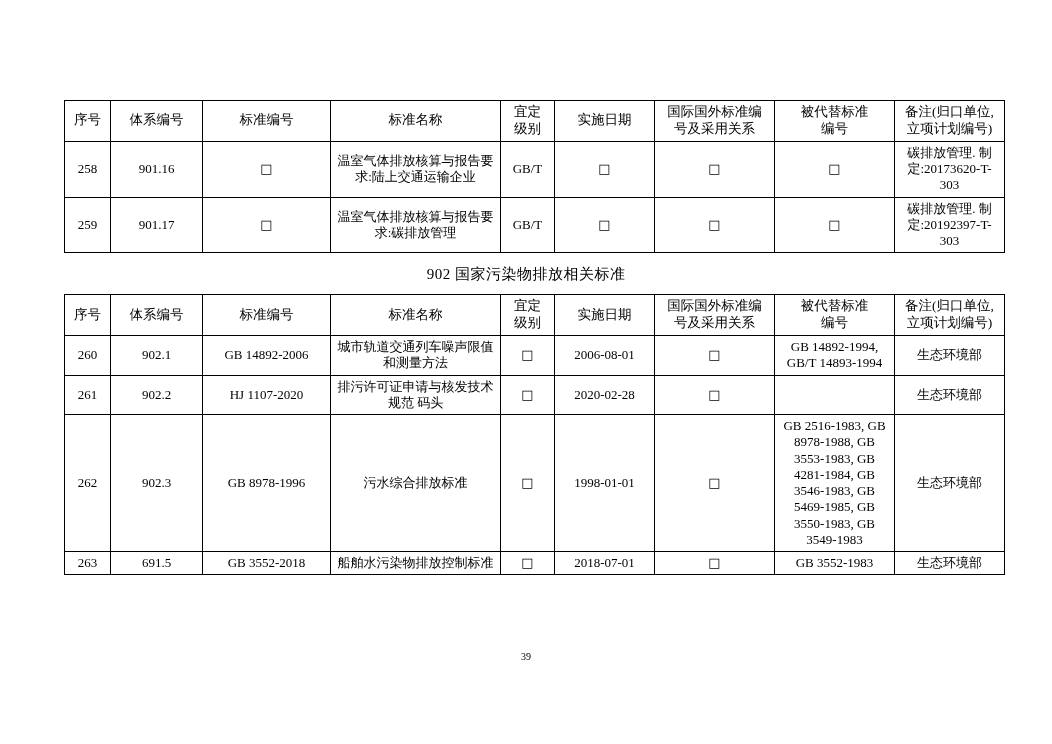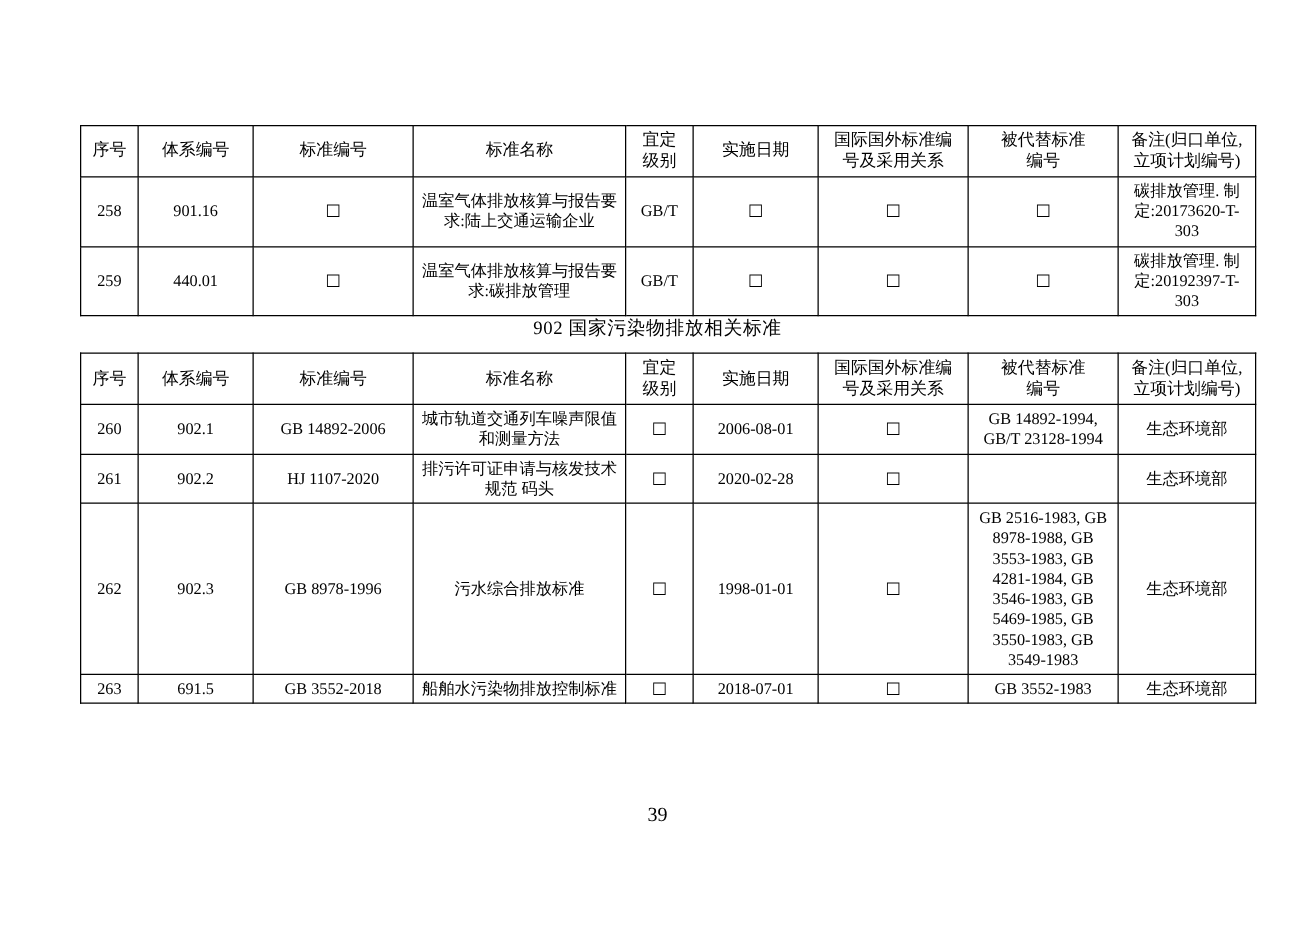--- a/index.html
+++ b/index.html
@@ -51,34 +51,34 @@
   .col-name   { width: 170px; }
   .col-level  { width: 54px; }
   .col-date   { width: 100px; }
   .col-intl   { width: 120px; }
   .col-repl   { width: 120px; }
   .col-note   { width: 110px; }
 
   .section-title {
     text-align: center;
     font-size: 15px;
-    margin: 0 0 10px 0;
+    margin: 12px 0 10px 0;
     letter-spacing: 0.5px;
   }
   .box-glyph {
     font-family: "DejaVu Sans", sans-serif;
     font-size: 12px;
   }
   .page-number {
     position: absolute;
     left: 0;
     right: 0;
     bottom: 82px;
     text-align: center;
-    font-size: 16px;
+    font-size: 10px;
   }
 </style>
 </head>
 <body>
 
 <div class="page">
 
   <table class="doc-table">
     <colgroup>
       <col class="col-seq">
@@ -123,21 +123,21 @@
         <td class="box-glyph">□</td>
         <td class="left-cell">温室气体排放核算与报告要求:陆上交通运输企业</td>
         <td>GB/T</td>
         <td class="box-glyph">□</td>
         <td class="box-glyph">□</td>
         <td class="box-glyph">□</td>
         <td>碳排放管理. 制定:20173620-T-303</td>
       </tr>
       <tr>
         <td>259</td>
-        <td>440.01</td>
+        <td>901.17</td>
         <td class="box-glyph">□</td>
         <td class="left-cell">温室气体排放核算与报告要求:碳排放管理</td>
         <td>GB/T</td>
         <td class="box-glyph">□</td>
         <td class="box-glyph">□</td>
         <td class="box-glyph">□</td>
         <td>碳排放管理. 制定:20192397-T-303</td>
       </tr>
     </tbody>
   </table>
@@ -183,21 +183,21 @@
     </thead>
     <tbody>
       <tr>
         <td>260</td>
         <td>902.1</td>
         <td>GB 14892-2006</td>
         <td class="left-cell">城市轨道交通列车噪声限值和测量方法</td>
         <td class="box-glyph">□</td>
         <td>2006-08-01</td>
         <td class="box-glyph">□</td>
-        <td>GB 14892-1994, GB/T 23128-1994</td>
+        <td>GB 14892-1994, GB/T 14893-1994</td>
         <td>生态环境部</td>
       </tr>
       <tr>
         <td>261</td>
         <td>902.2</td>
         <td>HJ 1107-2020</td>
         <td class="left-cell">排污许可证申请与核发技术规范 码头</td>
         <td class="box-glyph">□</td>
         <td>2020-02-28</td>
         <td class="box-glyph">□</td>

